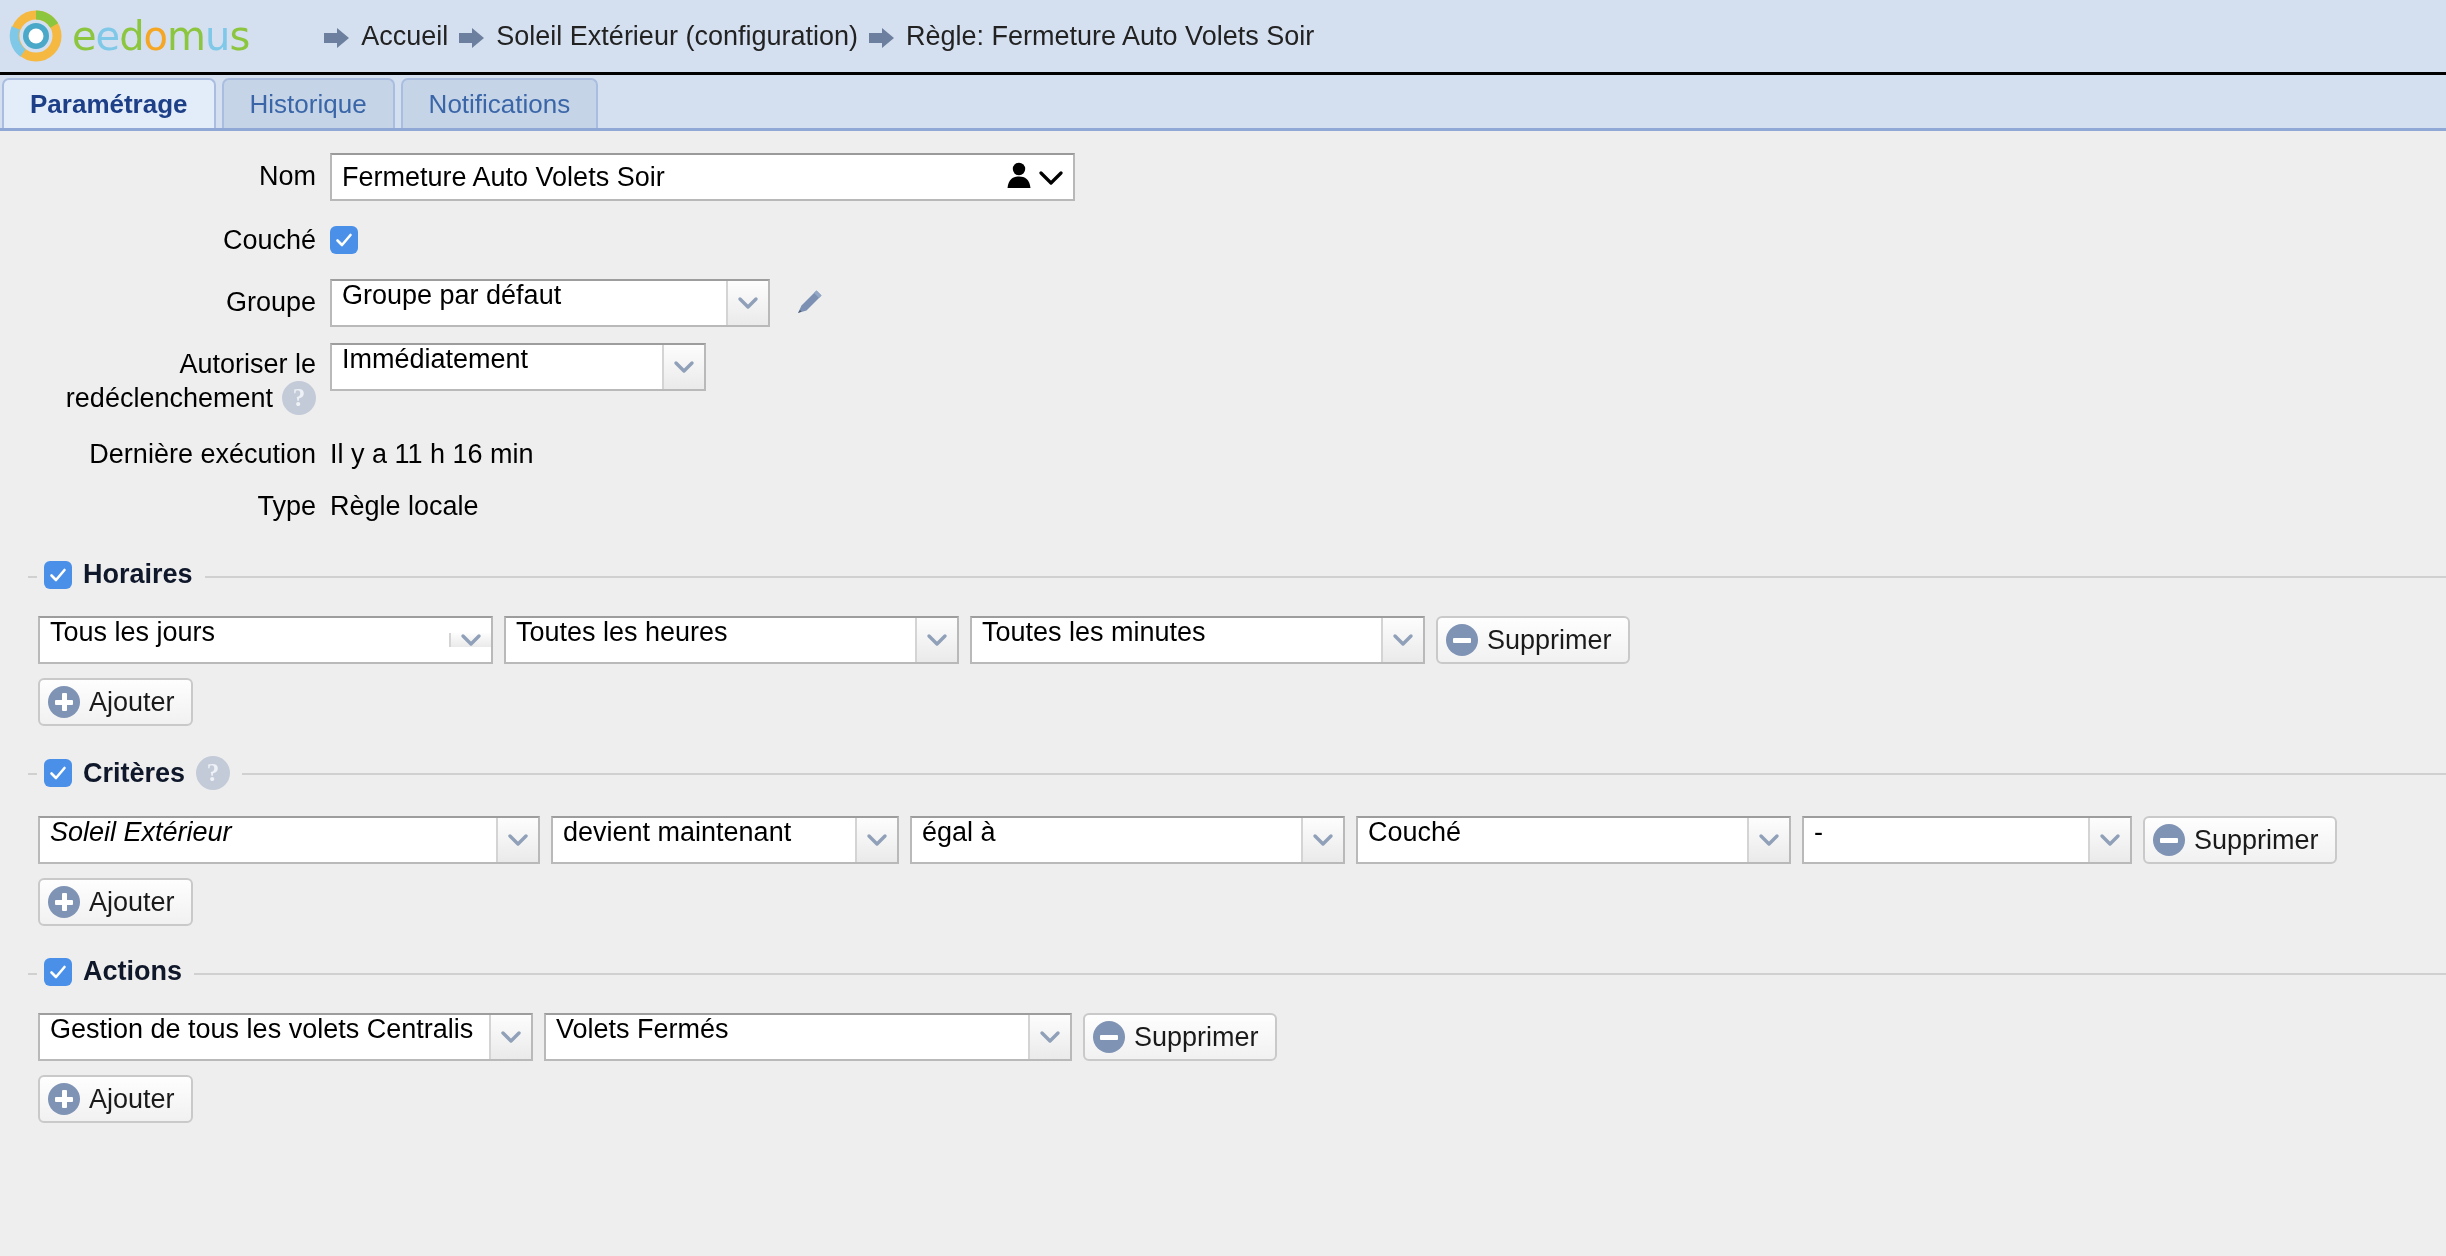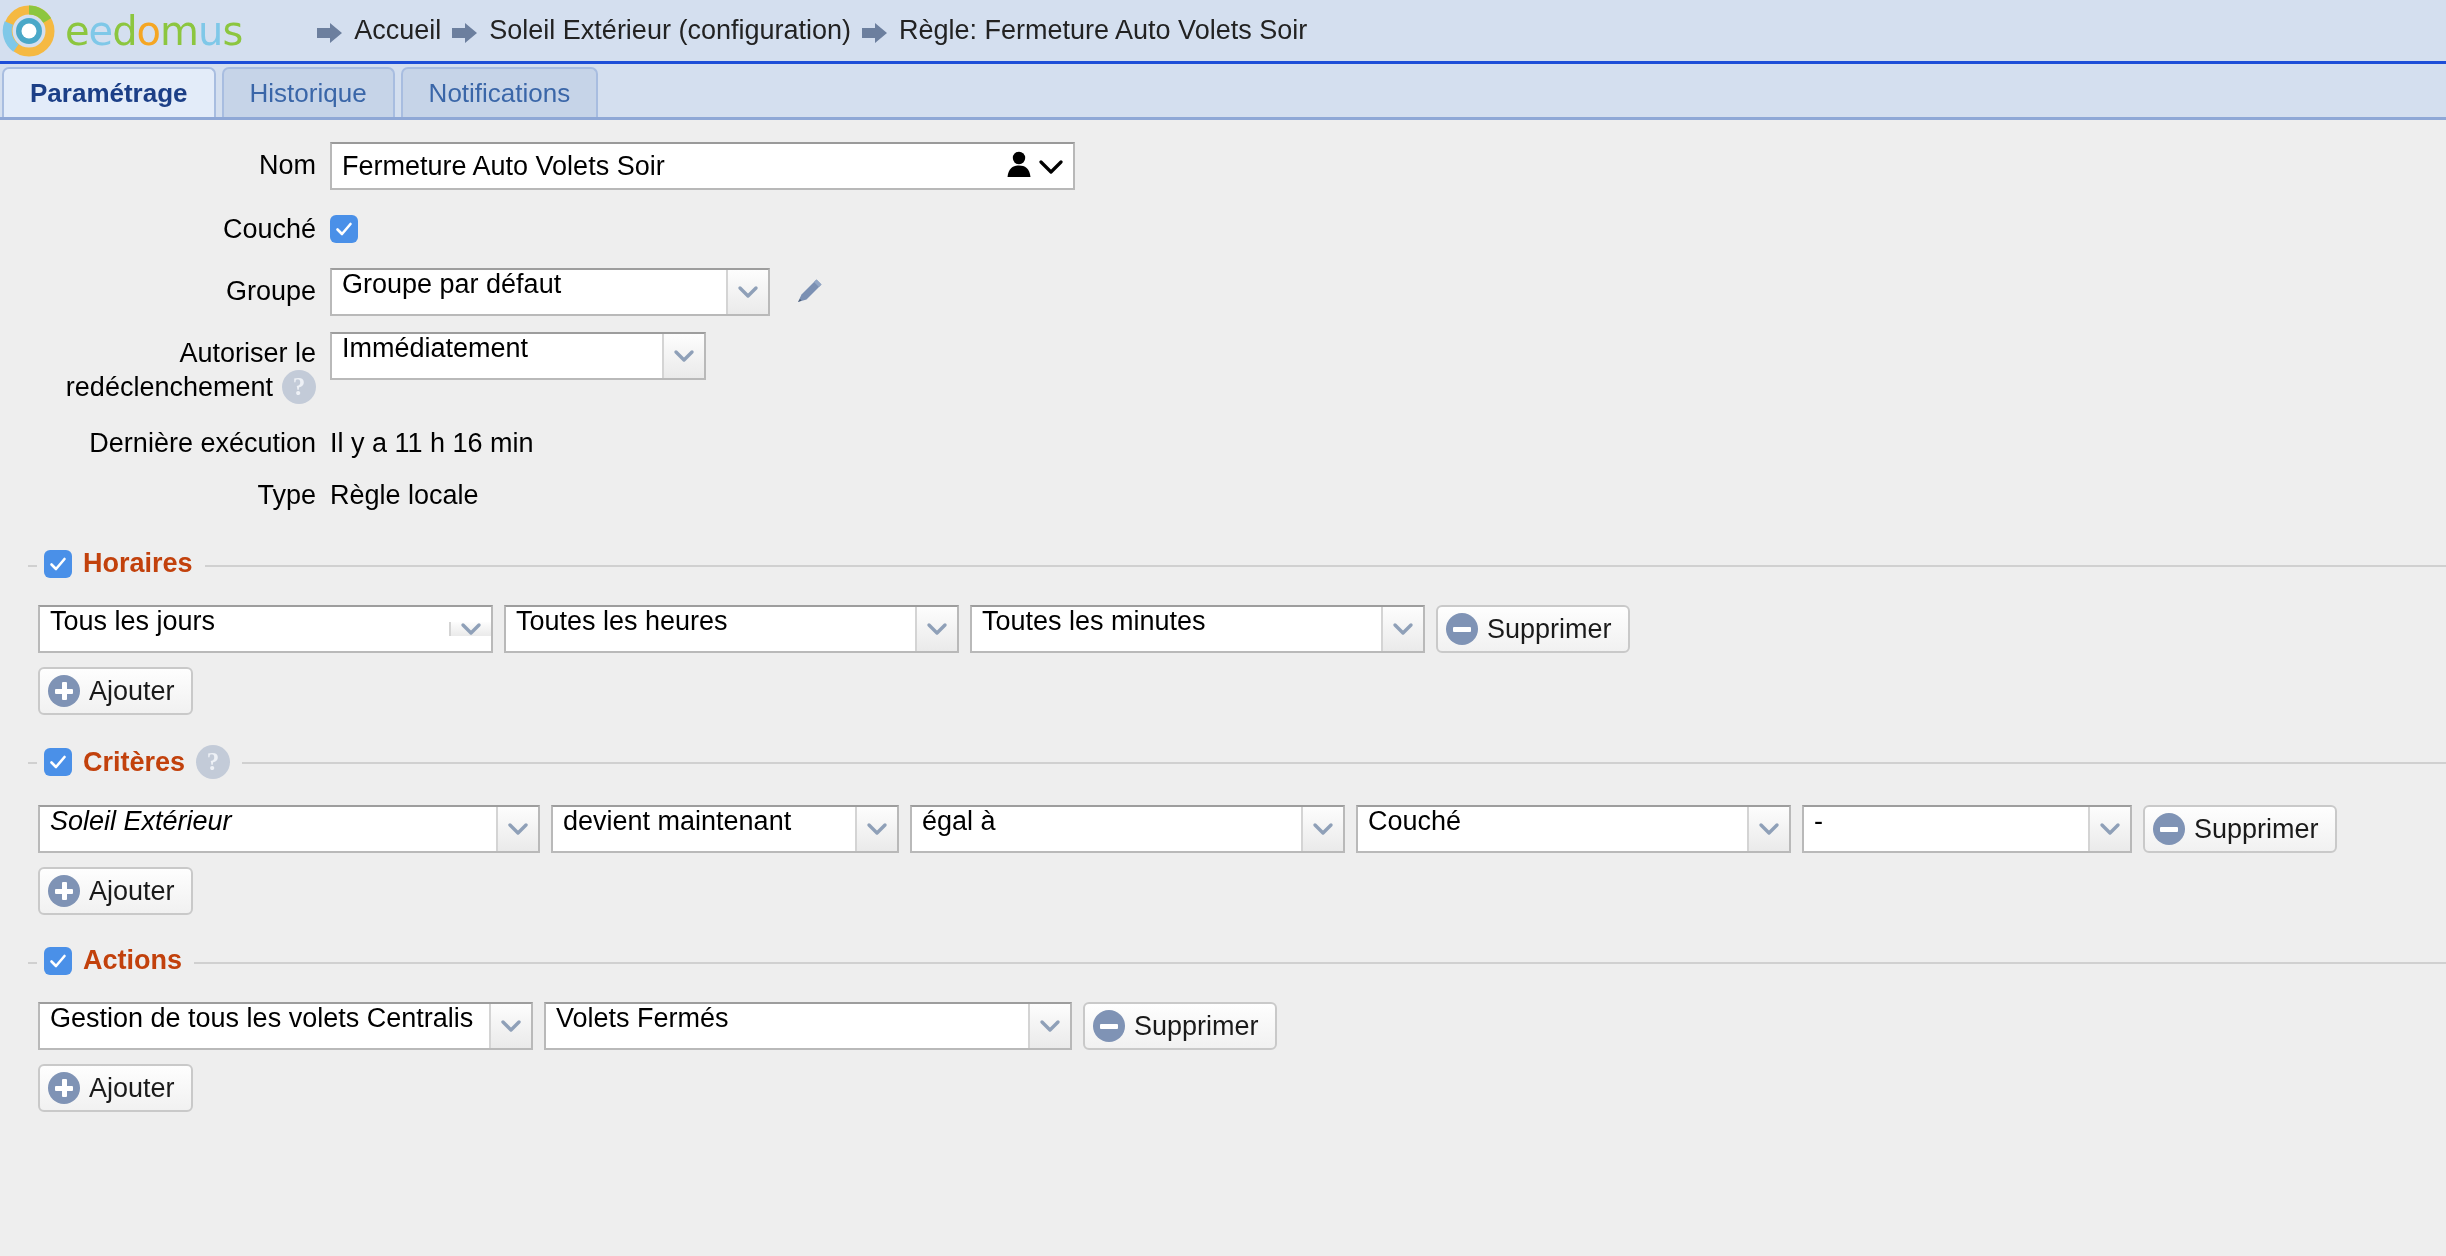--- a/index.html
+++ b/index.html
@@ -6,26 +6,26 @@
   html, body {
     margin: 0; padding: 0;
     width: 2446px; height: 1256px;
     background: #eeeeee;
     font-family: "Liberation Sans", sans-serif;
     overflow: hidden;
   }
 
   
   .header {
-    height: 64px;
+    height: 75px;
     background: #d4dfef;
     display: flex;
     align-items: center;
-    padding-left: 2px;
-    border-bottom: 3px solid #1d4ed8;
+    padding-left: 9px;
+    border-bottom: 3px solid #000000;
   }
   .logo-wrap { display: flex; align-items: center; gap: 9px; }
   .logo-ring { width: 54px; height: 54px; position: relative; }
   .logo-ring svg { display: block; }
   .logo-text {
     font-size: 40px;
     letter-spacing: -1px;
     font-family: "DejaVu Sans", sans-serif;
     font-weight: 400;
   }
@@ -190,21 +190,21 @@
     align-items: center;
     gap: 11px;
     background: #eeeeee;
     margin-left: 37px;
     padding: 0 12px 0 7px;
     z-index: 2;
   }
   .fs-legend .fstitle {
     font-size: 27px;
     font-weight: bold;
-    color: #c2410c;
+    color: #0f172a;
   }
   .fs-body { padding: 26px 0 0 38px; }
   .row-line { display: flex; align-items: center; gap: 11px; margin-bottom: 14px; }
 
   
   .btn {
     height: 48px;
     display: inline-flex;
     align-items: center;
     gap: 9px;

